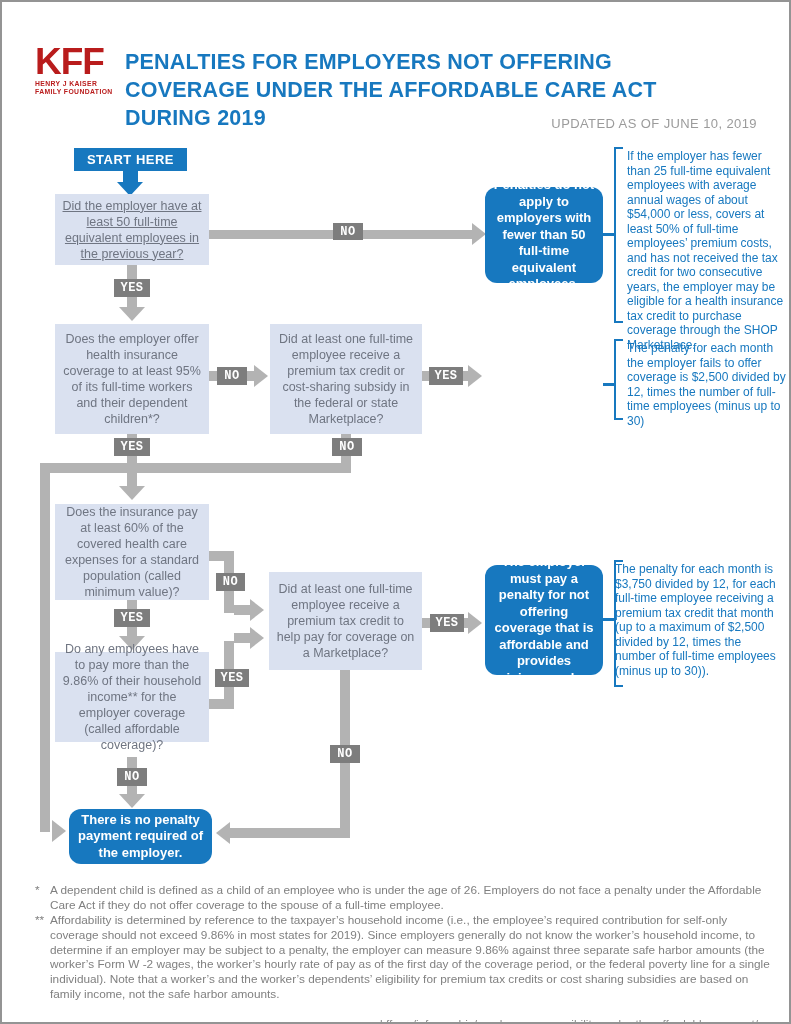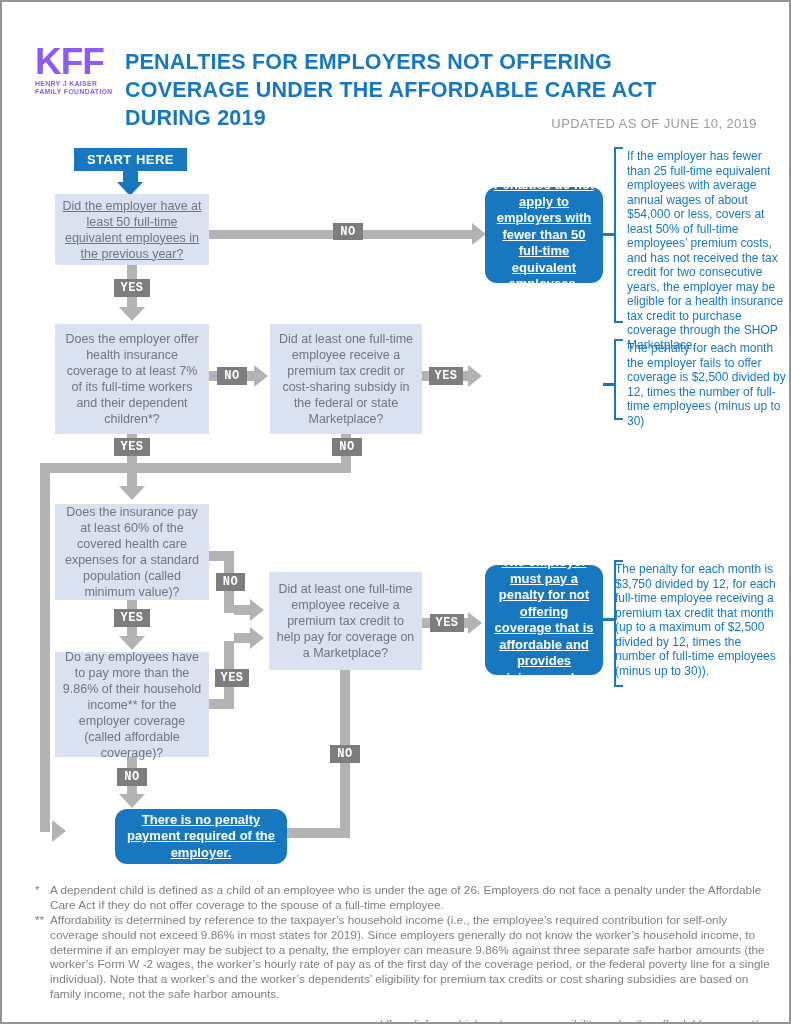--- a/index.html
+++ b/index.html
@@ -2,33 +2,33 @@
 <html><head>
 <meta charset="utf-8">
 <style>
   html,body{margin:0;padding:0;background:#ffffff;}
   #canvas{
     position:relative;width:791px;height:1024px;background:#ffffff;
     border:2px solid #949494;box-sizing:border-box;overflow:hidden;
     font-family:"Liberation Sans","DejaVu Sans",sans-serif;
   }
   
-  .logo{position:absolute;left:33px;top:42px;color:#8b5cf6;}
+  .logo{position:absolute;left:33px;top:42px;color:#b91c1c;}
   .logo-kff{font-size:37px;font-weight:bold;letter-spacing:-1px;line-height:36px;}
   .logo-sub{font-size:6.8px;font-weight:bold;letter-spacing:.4px;line-height:8px;}
   .title{position:absolute;left:123px;top:46px;width:575px;margin:0;
     font-size:21.5px;font-weight:bold;color:#1778bf;line-height:28px;letter-spacing:.2px;}
   .updated{position:absolute;right:32px;top:114px;font-size:13px;color:#9b9b9b;letter-spacing:.4px;}
   
   .q{position:absolute;background:#dae1f0;color:#6f7582;font-size:12.5px;line-height:16px;
     display:flex;align-items:center;justify-content:center;text-align:center;
     padding:4px 6px;box-sizing:border-box;}
   .o{position:absolute;background:#1778bf;color:#ffffff;font-weight:bold;font-size:13px;line-height:16.5px;
     border-radius:12px;display:flex;align-items:center;justify-content:center;text-align:center;
-    padding:6px 7px;box-sizing:border-box;text-decoration:underline;}
+    padding:6px 7px;box-sizing:border-box;}
   .start{position:absolute;left:72px;top:146px;width:113px;height:23px;background:#1778bf;
     color:#fff;font-weight:bold;font-size:13px;letter-spacing:.5px;
     display:flex;align-items:center;justify-content:center;}
   .badge{position:absolute;background:#7d7d7d;color:#ffffff;font-weight:bold;font-size:12px;
     letter-spacing:.5px;display:flex;align-items:center;justify-content:center;font-family:Liberation Mono, monospace;}
   .bar{position:absolute;background:#b3b3b3;}
   .arr{position:absolute;width:0;height:0;}
   .arr-r{border-top:11px solid transparent;border-bottom:11px solid transparent;border-left:14px solid #b3b3b3;}
   .arr-l{border-top:11px solid transparent;border-bottom:11px solid transparent;border-right:14px solid #b3b3b3;}
   .arr-d{border-left:13px solid transparent;border-right:13px solid transparent;border-top:14px solid #b3b3b3;}
@@ -68,21 +68,21 @@
   <div class="badge" style="left:331px;top:221px;width:30px;height:17px;">NO</div>
   <div class="o" style="left:483px;top:185px;width:118px;height:96px;">Penalties do not apply to employers with fewer than 50 full-time equivalent employees.</div>
   <div class="stub" style="left:601px;top:231px;width:12px;"></div>
   <div class="bracket" style="left:612px;top:145px;height:176px;"></div>
   <div class="note" style="left:625px;top:147px;width:160px;">If the employer has fewer than 25 full-time equivalent employees with average annual wages of about $54,000 or less, covers at least 50% of full-time employees’ premium costs, and has not received the tax credit for two consecutive years, the employer may be eligible for a health insurance tax credit to purchase coverage through the SHOP Marketplace.</div>
 
   <div class="bar" style="left:125px;top:263px;width:10px;height:42px;"></div>
   <div class="arr arr-d" style="left:117px;top:305px;"></div>
   <div class="badge" style="left:112px;top:277px;width:36px;height:18px;">YES</div>
 
-  <div class="q" style="left:53px;top:322px;width:154px;height:110px;">Does the employer offer health insurance coverage to at least 7% of its full-time workers and their dependent children*?</div>
+  <div class="q" style="left:53px;top:322px;width:154px;height:110px;">Does the employer offer health insurance coverage to at least 95% of its full-time workers and their dependent children*?</div>
   <div class="bar" style="left:207px;top:369px;width:47px;height:10px;"></div>
   <div class="arr arr-r" style="left:252px;top:363px;"></div>
   <div class="badge" style="left:215px;top:365px;width:30px;height:18px;">NO</div>
 
   <div class="q" style="left:268px;top:322px;width:152px;height:110px;">Did at least one full-time employee receive a premium tax credit or cost-sharing subsidy in the federal or state Marketplace?</div>
   <div class="bar" style="left:420px;top:369px;width:48px;height:10px;"></div>
   <div class="arr arr-r" style="left:466px;top:363px;"></div>
   <div class="badge" style="left:427px;top:365px;width:34px;height:18px;">YES</div>
 
   <div class="stub" style="left:601px;top:381px;width:12px;"></div>
@@ -103,21 +103,21 @@
   <div class="bar" style="left:207px;top:549px;width:20px;height:10px;"></div>
   <div class="bar" style="left:222px;top:549px;width:10px;height:62px;"></div>
   <div class="bar" style="left:232px;top:603px;width:18px;height:10px;"></div>
   <div class="arr arr-r" style="left:248px;top:597px;"></div>
   <div class="badge" style="left:214px;top:571px;width:29px;height:18px;">NO</div>
 
   <div class="bar" style="left:125px;top:598px;width:10px;height:37px;"></div>
   <div class="arr arr-d" style="left:117px;top:634px;"></div>
   <div class="badge" style="left:112px;top:607px;width:36px;height:18px;">YES</div>
 
-  <div class="q" style="left:53px;top:650px;width:154px;height:105px;">Do any employees have to pay more than the 9.86% of their household income** for the employer coverage (called affordable coverage)?</div>
+  <div class="q" style="left:53px;top:650px;width:154px;height:90px;">Do any employees have to pay more than the 9.86% of their household income** for the employer coverage (called affordable coverage)?</div>
   <div class="bar" style="left:207px;top:697px;width:20px;height:10px;"></div>
   <div class="bar" style="left:222px;top:639px;width:10px;height:68px;"></div>
   <div class="bar" style="left:232px;top:631px;width:18px;height:10px;"></div>
   <div class="arr arr-r" style="left:248px;top:625px;"></div>
   <div class="badge" style="left:213px;top:667px;width:34px;height:18px;">YES</div>
 
   <div class="q" style="left:267px;top:570px;width:153px;height:98px;">Did at least one full-time employee receive a premium tax credit to help pay for coverage on a Marketplace?</div>
   <div class="bar" style="left:420px;top:616px;width:48px;height:10px;"></div>
   <div class="arr arr-r" style="left:466px;top:610px;"></div>
   <div class="badge" style="left:428px;top:612px;width:34px;height:18px;">YES</div>
@@ -129,21 +129,21 @@
 
   <div class="bar" style="left:338px;top:668px;width:10px;height:168px;"></div>
   <div class="bar" style="left:228px;top:826px;width:120px;height:10px;"></div>
   <div class="arr arr-l" style="left:214px;top:820px;"></div>
   <div class="badge" style="left:328px;top:743px;width:30px;height:18px;">NO</div>
 
   <div class="bar" style="left:125px;top:755px;width:10px;height:38px;"></div>
   <div class="arr arr-d" style="left:117px;top:792px;"></div>
   <div class="badge" style="left:115px;top:766px;width:30px;height:18px;">NO</div>
 
-  <div class="o" style="left:67px;top:807px;width:172px;height:55px;margin-left:46px;">There is no penalty payment required of the employer.</div>
+  <div class="o" style="left:67px;top:807px;width:143px;height:55px;">There is no penalty payment required of the employer.</div>
 
   <div class="fn" style="top:881px;">
     <span class="fnm">*</span>
     <span class="fnt">A dependent child is defined as a child of an employee who is under the age of 26. Employers do not face a penalty under the Affordable Care Act if they do not offer coverage to the spouse of a full-time employee.</span>
   </div>
   <div class="fn" style="top:911px;">
     <span class="fnm">**</span>
     <span class="fnt">Affordability is determined by reference to the taxpayer’s household income (i.e., the employee’s required contribution for self-only coverage should not exceed 9.86% in most states for 2019). Since employers generally do not know the worker’s household income, to determine if an employer may be subject to a penalty, the employer can measure 9.86% against three separate safe harbor amounts (the worker’s Form W -2 wages, the worker’s hourly rate of pay as of the first day of the coverage period, or the federal poverty line for a single individual). Note that a worker’s and the worker’s dependents’ eligibility for premium tax credits or cost sharing subsidies are based on family income, not the safe harbor amounts.</span>
   </div>
   <div class="url">www.kff.org/infographic/employer-responsibility-under-the-affordable-care-act/</div>

